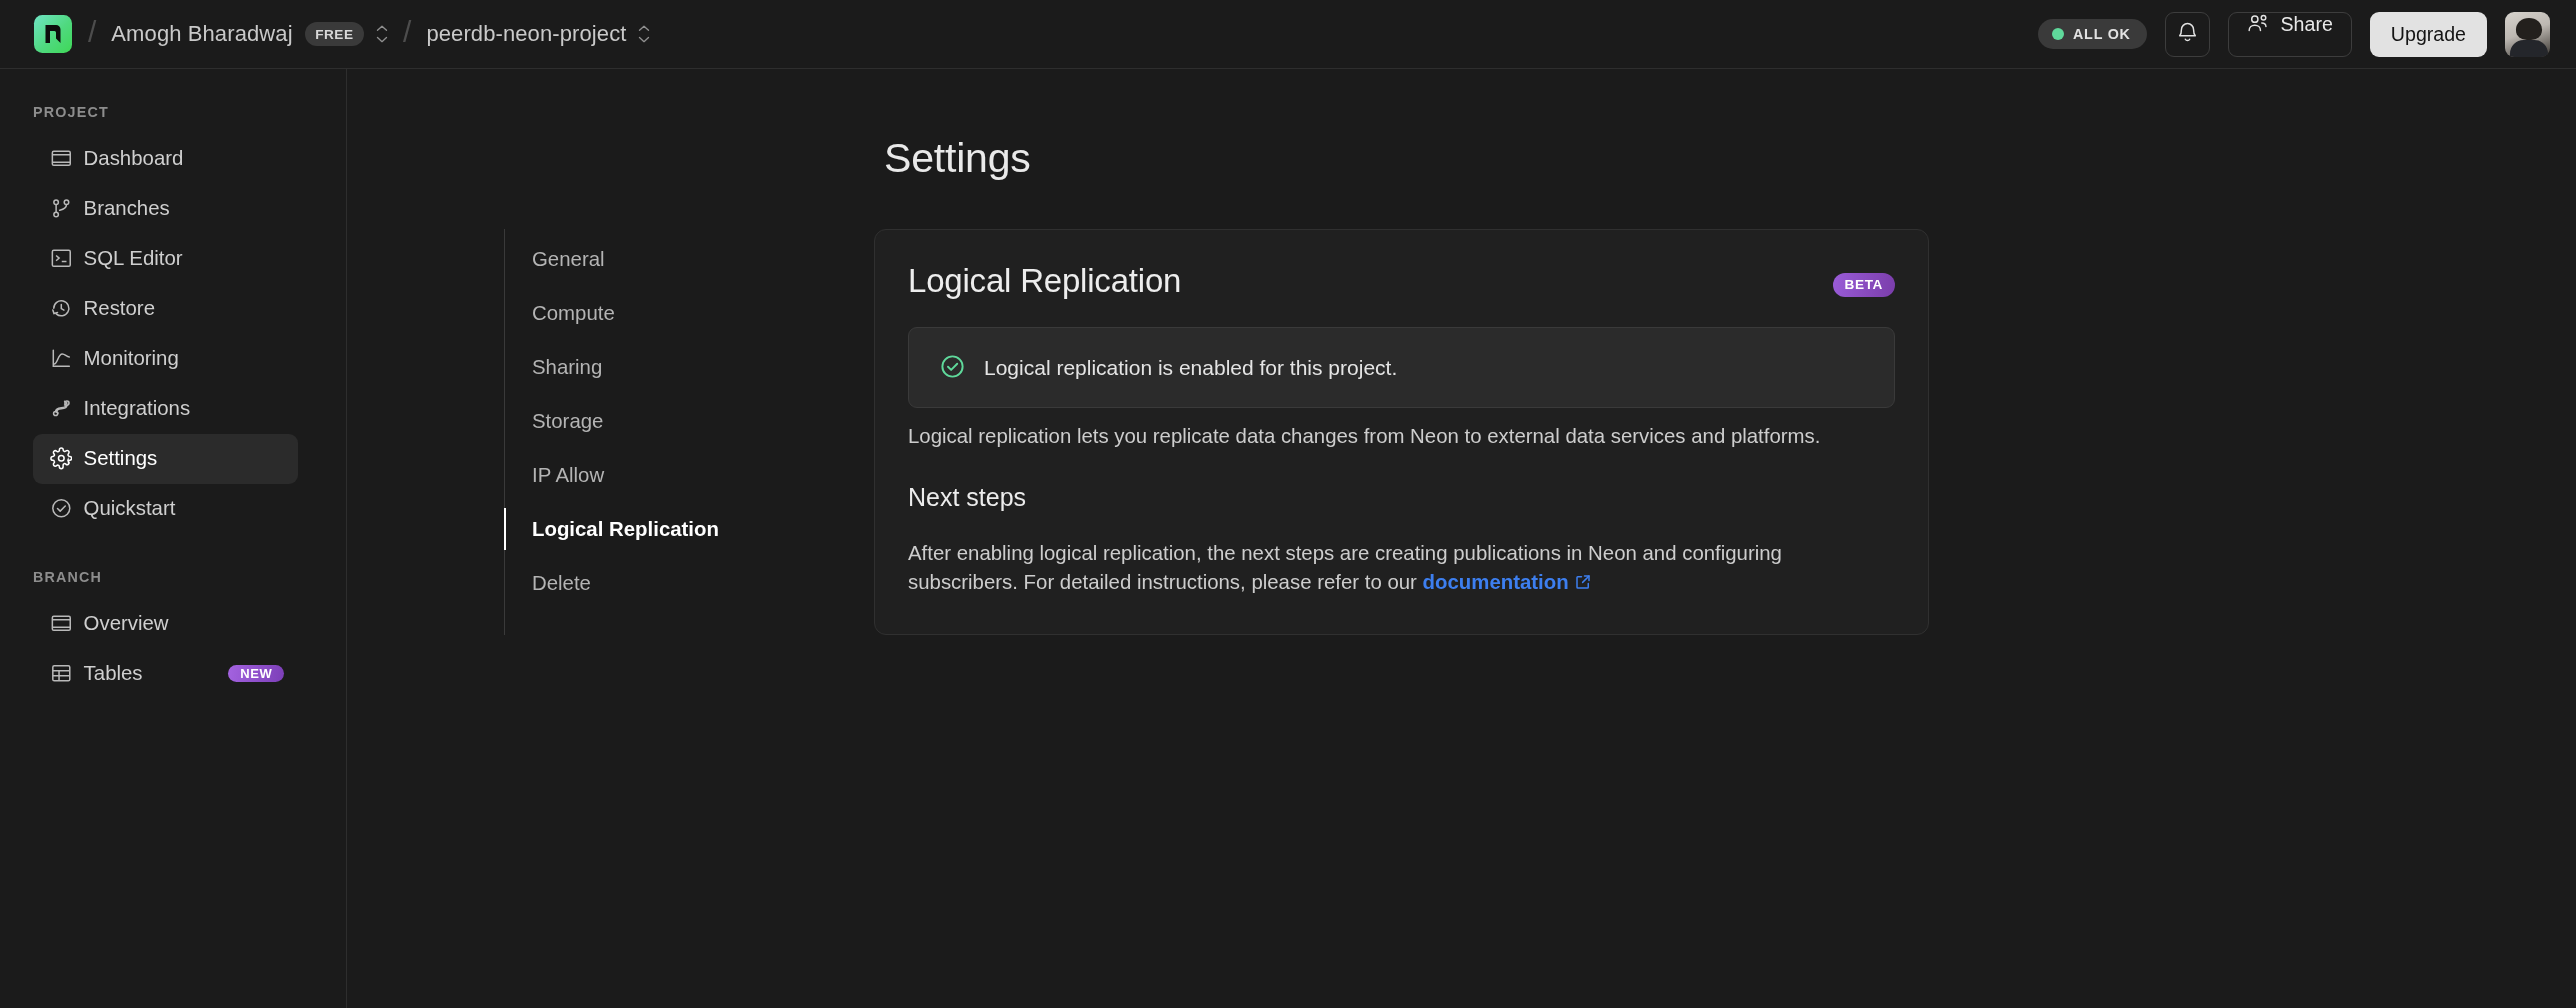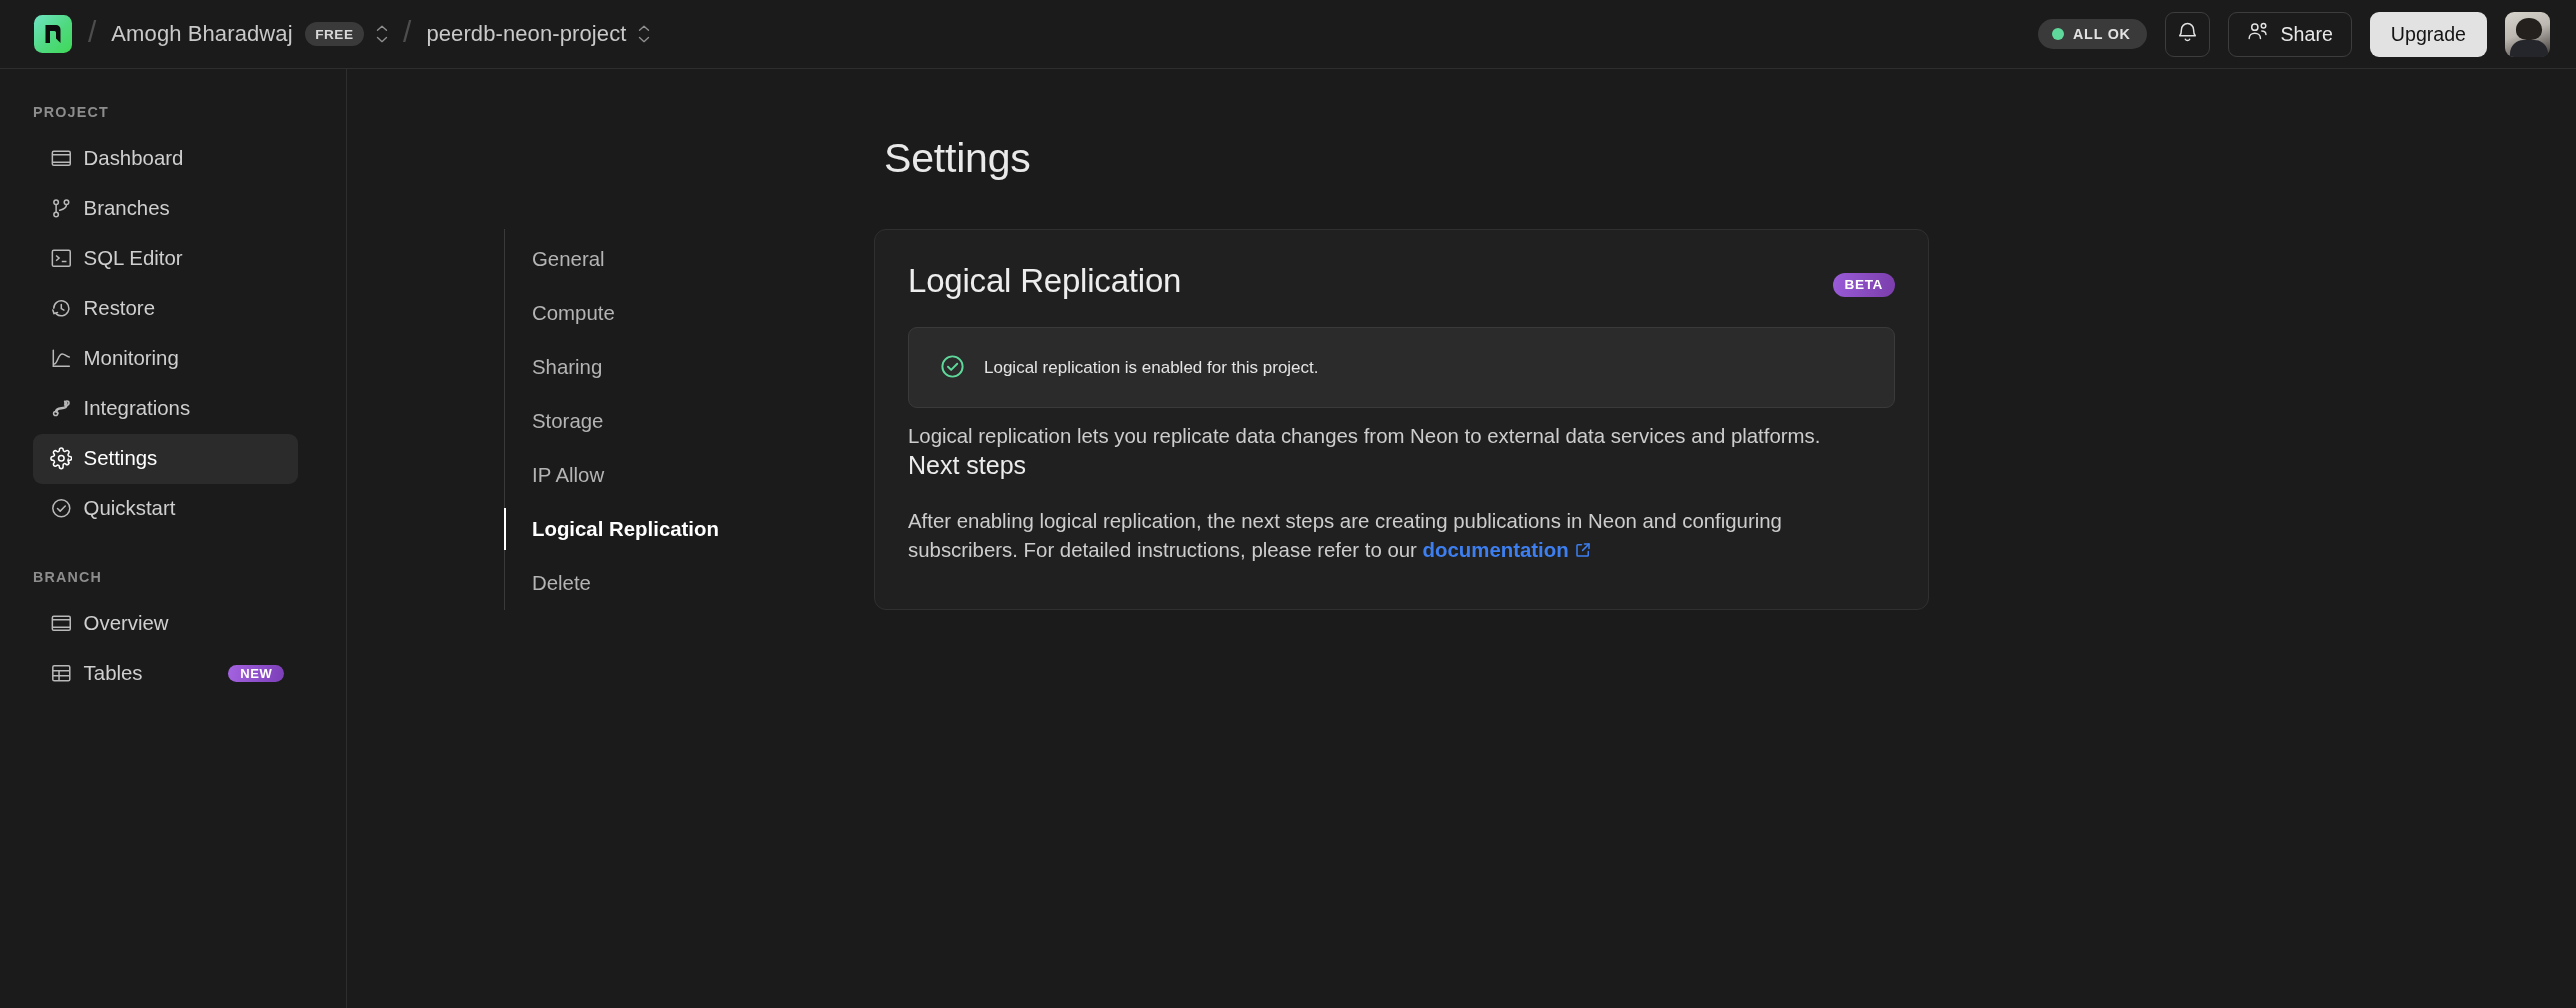--- a/index.html
+++ b/index.html
@@ -53,21 +53,21 @@
   .status-label { font-size:14.3px; font-weight:600; letter-spacing:0.8px; color:#e2e2e2; }
   .icon-btn {
     width:45px; height:45px; border-radius:9px;
     border:0.8px solid #3d3d3d; background:transparent;
     display:flex; align-items:center; justify-content:center;
     cursor:pointer;
   }
   .share-btn {
     height:45px; border-radius:9px; border:0.8px solid #3d3d3d;
     background:transparent; color:#e8e8e8;
-    display:flex; align-items:center; gap:10.6px;
+    display:flex; align-items:flex-start; gap:10.6px;
     padding:0 18px; font-size:19.6px; cursor:pointer;
     font-family:"Liberation Sans", sans-serif;
   }
   .upgrade-btn {
     height:45px; border-radius:9px; border:none;
     background:#e2e2e2; color:#141414;
     padding:0 21px; font-size:19.6px; cursor:pointer;
     font-family:"Liberation Sans", sans-serif;
     text-align:right;
   }
@@ -145,26 +145,26 @@
     margin-left:auto; margin-top:10.6px;
     background:linear-gradient(100deg,#9a5cd8 0%,#7a3daa 100%);
     color:#fff; font-size:13.6px; font-weight:700; letter-spacing:0.6px;
     padding:4.5px 12px; border-radius:754px;
   }
   .banner {
     margin-top:27px; background:#2b2b2b; border:0.8px solid #3a3a3a;
     border-radius:9px; height:81px;
     display:flex; align-items:center; gap:18px; padding:0 30px;
   }
-  .banner-text { font-size:17px; color:#e4e4e4; }
+  .banner-text { font-size:21px; color:#e4e4e4; }
   .para {
     margin-top:14px; font-size:20.4px; line-height:1.42; color:#cdcdcd;
     max-width:981px;
   }
-  .subhead { font-size:25px; color:#ececec; font-weight:400; }
+  .subhead { margin-top:32px; font-size:25px; color:#ececec; font-weight:400; }
   .para2 { margin-top:27px; font-size:20.4px; line-height:1.42; color:#cdcdcd; max-width:981px; }
   .doclink { color:#3d7ff0; font-weight:700; text-decoration:none; cursor:pointer; }
   .ext-ic { display:inline-block; vertical-align:-2.3px; margin-left:5.3px; }
 </style>
 </head>
 <body>
 
 <div class="topbar">
 
   <div class="logo-wrap">

